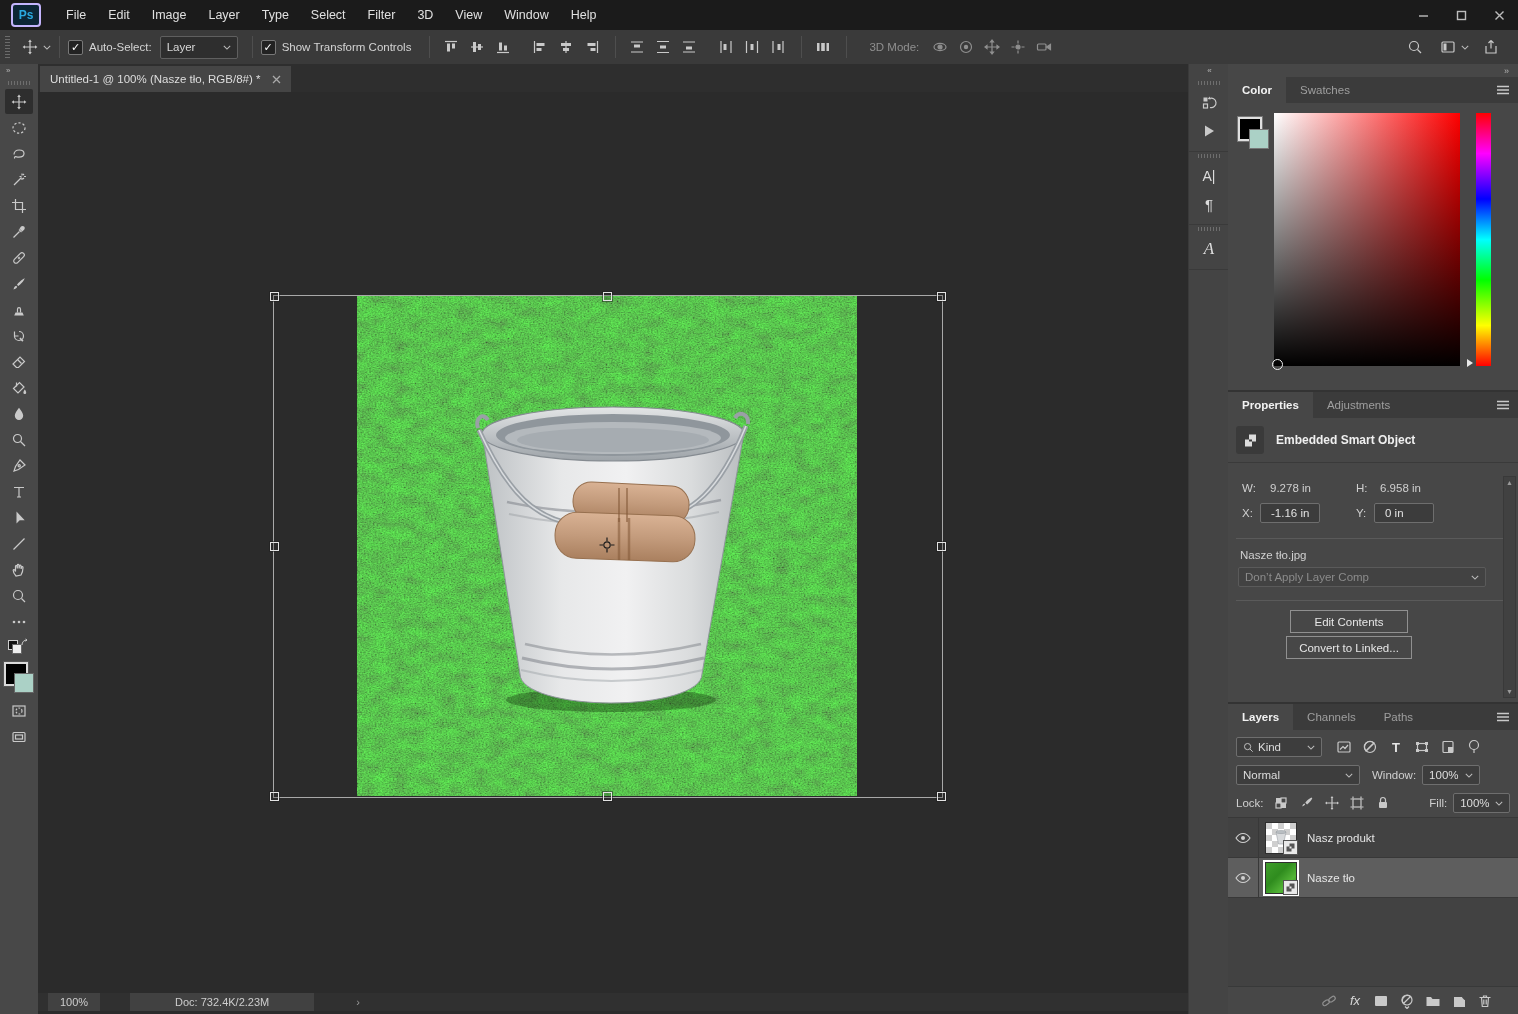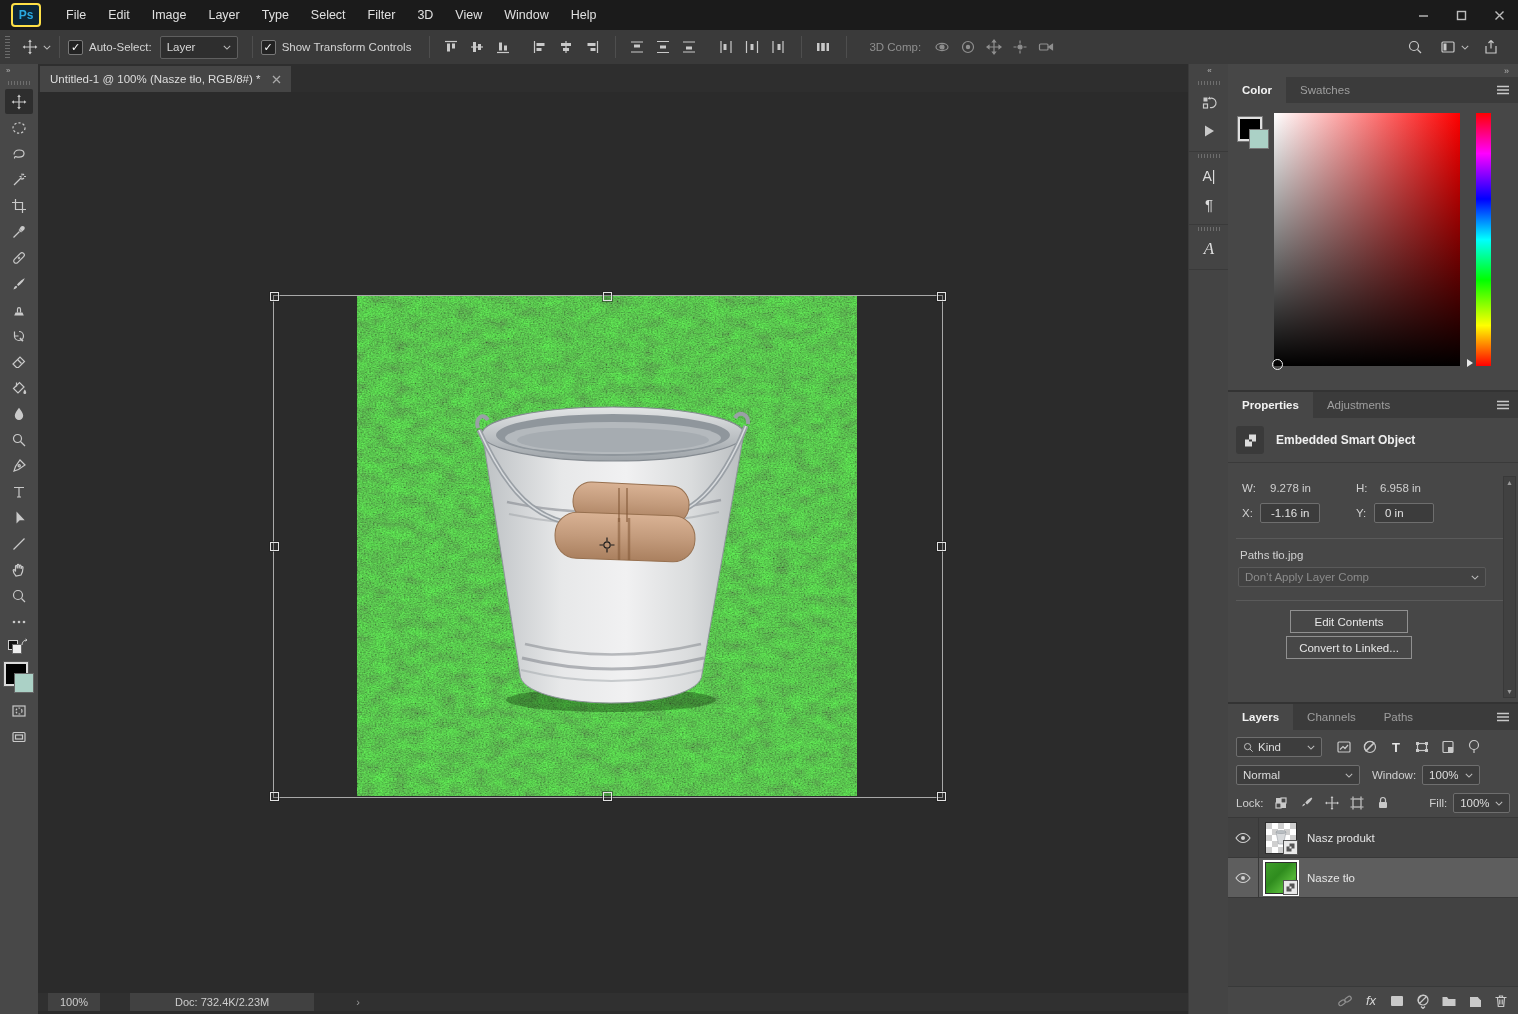--- a/index.html
+++ b/index.html
@@ -9,21 +9,21 @@
   .abs{position:absolute;}
   .row{display:flex;align-items:center;}
   svg{display:block;}
   .ic{width:16px;height:16px;}
   .ic path,.ic circle,.ic ellipse,.ic rect,.ic line{stroke:#c9c9c9;fill:none;stroke-width:1.2;}
   .ic .f{fill:#c9c9c9;stroke:none;}
   .ic.dim path,.ic.dim rect,.ic.dim circle,.ic.dim ellipse{stroke:#8f8f8f;}
   .ic.dim .f{fill:#8f8f8f;}
   
   #menubar{left:0;top:0;width:1518px;height:30px;background:#1b1b1b;display:flex;align-items:center;}
-  #pslogo{width:26px;height:20px;margin-left:11px;border:2px solid #fde047;border-radius:4px;
+  #pslogo{width:26px;height:20px;margin-left:11px;border:2px solid #c4b5fd;border-radius:4px;
           background:#0d2636;color:#2aa9e0;font-weight:bold;font-size:12px;
           display:flex;align-items:center;justify-content:center;}
   #menus{display:flex;margin-left:14px;height:30px;align-items:flex-end;}
   .menu-item{padding:0 11px;font-size:12.5px;color:#e0e0e0;line-height:30px;cursor:default;}
   #winbtns{margin-left:auto;display:flex;height:26px;}
   .winbtn{width:38px;height:26px;display:flex;align-items:center;justify-content:center;}
   .winbtn svg{width:11px;height:11px;}
   .winbtn path,.winbtn rect{stroke:#bdbdbd;stroke-width:1.4;fill:none;}
   
   #optionsbar{left:0;top:30px;width:1518px;height:34px;background:#3a3a3a;
@@ -253,21 +253,21 @@
     <div class="osep" style="margin-left:10px"></div>
     <div class="obicon">
         <svg class="ic" viewBox="0 0 16 16">
           <rect class="f" x="2" y="4" width="2.5" height="8"></rect>
           <rect class="f" x="6.2" y="4" width="3.6" height="8"></rect>
           <rect class="f" x="11.5" y="4" width="2.5" height="8"></rect>
         </svg>
       </div>
     <div class="osep" style="margin-left:10px"></div>
 
-    <span class="opt-label dimtext" style="margin-left:14px">3D Comp:</span>
+    <span class="opt-label dimtext" style="margin-left:14px">3D Mode:</span>
     <div class="obicon">
         <svg class="ic dim" viewBox="0 0 16 16">
           <ellipse cx="8" cy="8" rx="6" ry="3.6"></ellipse>
           <circle class="f" cx="8" cy="8" r="2"></circle>
         </svg>
       </div>
     <div class="obicon">
         <svg class="ic dim" viewBox="0 0 16 16">
           <circle cx="8" cy="8" r="5.5"></circle>
           <circle class="f" cx="8" cy="8" r="1.6"></circle>
@@ -667,21 +667,21 @@
         <span class="plabel" style="position:absolute;left:42px;top:64px;">9.278 in</span>
         <span class="plabel" style="position:absolute;left:128px;top:64px;">H:</span>
         <span class="plabel" style="position:absolute;left:152px;top:64px;">6.958 in</span>
 
         <span class="plabel" style="position:absolute;left:14px;top:89px;">X:</span>
         <input class="pinput" style="position: absolute; left: 32px; top: 85px; width: 60px;" value="-1.16 in">
         <span class="plabel" style="position:absolute;left:128px;top:89px;">Y:</span>
         <input class="pinput" style="position: absolute; left: 146px; top: 85px; width: 60px;" value="0 in">
 
         <div class="divider" style="top:120px;"></div>
-        <span class="plabel" style="position:absolute;left:12px;top:131px;">Paths tło.jpg</span>
+        <span class="plabel" style="position:absolute;left:12px;top:131px;">Nasze tło.jpg</span>
         <div class="pcombo disabled" style="position:absolute;left:10px;top:149px;width:248px;justify-content:center;">
           <span>Don’t Apply Layer Comp</span>
           <span class="chev" style="margin-left:auto">
               <svg viewBox="0 0 10 6">
                 <path d="M1 1l4 4 4-4" stroke="#8b8b8b"></path>
               </svg>
             </span>
         </div>
         <div class="divider" style="top:182px;"></div>
 
@@ -869,21 +869,21 @@
                   <rect x="3.5" y="0.5" width="5" height="5" fill="#555"></rect>
                   <rect x="0.5" y="3.5" width="5" height="5" fill="#555"></rect>
                   <rect x="3.5" y="3.5" width="2" height="2" fill="#e9e9e9"></rect>
                 </svg>
               </div>
           </div>
           <span class="lname">Nasze tło</span>
         </div>
       </div>
 
-      <div class="row" style="position:absolute;left:0;top:282px;width:290px;height:28px;border-top:1px solid #383939;justify-content:flex-end;padding-right:4px;box-sizing:border-box;">
+      <div class="row" style="position:absolute;left:0;top:282px;width:290px;height:28px;border-top:1px solid #383939;justify-content:flex-end;padding-right:20px;box-sizing:border-box;">
         <div class="obicon">
             <svg class="ic dim" viewBox="0 0 16 16">
               <rect x="1.5" y="7.8" width="7" height="4" rx="2" transform="rotate(-35 5 9.8)"></rect>
               <rect x="7.5" y="4.2" width="7" height="4" rx="2" transform="rotate(-35 11 6.2)"></rect>
             </svg>
           </div>
         <div class="obicon" style="font-style:italic;font-size:13px;color:#d6d6d6">fx</div>
         <div class="obicon">
             <svg class="ic" viewBox="0 0 16 16">
               <rect class="f" x="2" y="3" width="12" height="10" rx="1"></rect>

